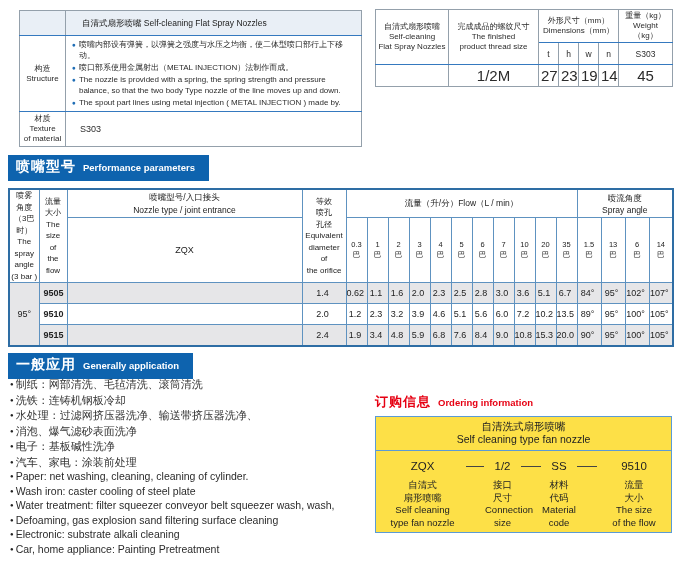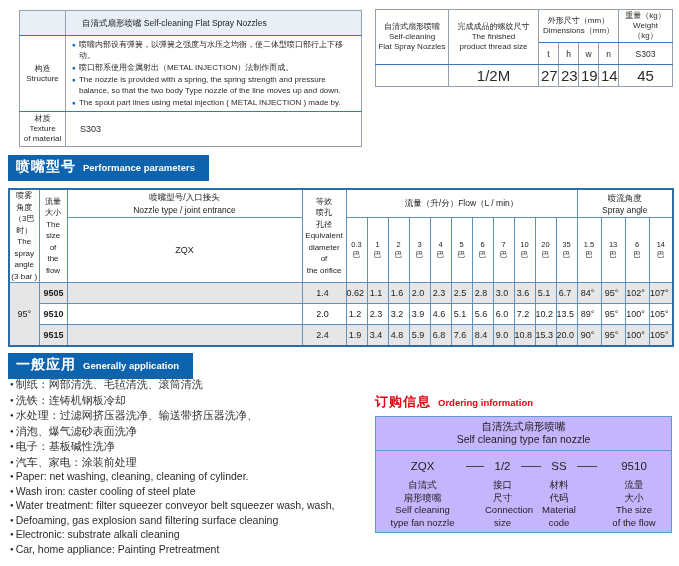--- a/index.html
+++ b/index.html
@@ -66,21 +66,21 @@
   .apps-en .app-row{margin-bottom:1.5px;}
   .adot{font-size:6px;line-height:13px;margin-right:2px;color:#222;flex:0 0 auto;}
   .apps-zh .atxt{font-size:11px;line-height:13px;color:#333;}
   .apps-en .atxt{font-size:10.5px;line-height:12px;color:#2b2b2b;}
 
   
   .order-title{position:absolute;left:375px;top:393px;display:flex;align-items:baseline;gap:7px;color:#e60012;}
   .order-title .ozh{font-size:13px;font-weight:bold;letter-spacing:1px;}
   .order-title .oen{font-size:9.5px;font-weight:bold;}
   .order-box{position:absolute;left:375px;top:416px;width:295px;height:115px;
-             border:1px solid #5b9bd5;background:#c4b5fd;}
+             border:1px solid #5b9bd5;background:#fde047;}
   .ob-head{border-bottom:1px solid #5b9bd5;text-align:center;padding:3px 0 4px 0;
            font-size:10.5px;line-height:13px;color:#222;}
   .ob-grid{display:grid;grid-template-columns:85px 20px 35px 22px 34px 22px 72px;
            margin:9px 0 0 4px;}
   .ob-code{font-size:11.5px;text-align:center;color:#222;}
   .ob-dash{position:relative;}
   .ob-dash span{position:absolute;left:1px;right:1px;top:6px;border-top:1.2px solid #444;}
   .ob-label{margin-top:7px;white-space:pre;text-align:center;font-size:9.5px;line-height:12.5px;color:#222;}
   .lc1{grid-column:1;} .lc2{grid-column:3;} .lc3{grid-column:5;} .lc4{grid-column:7;}
 </style>

